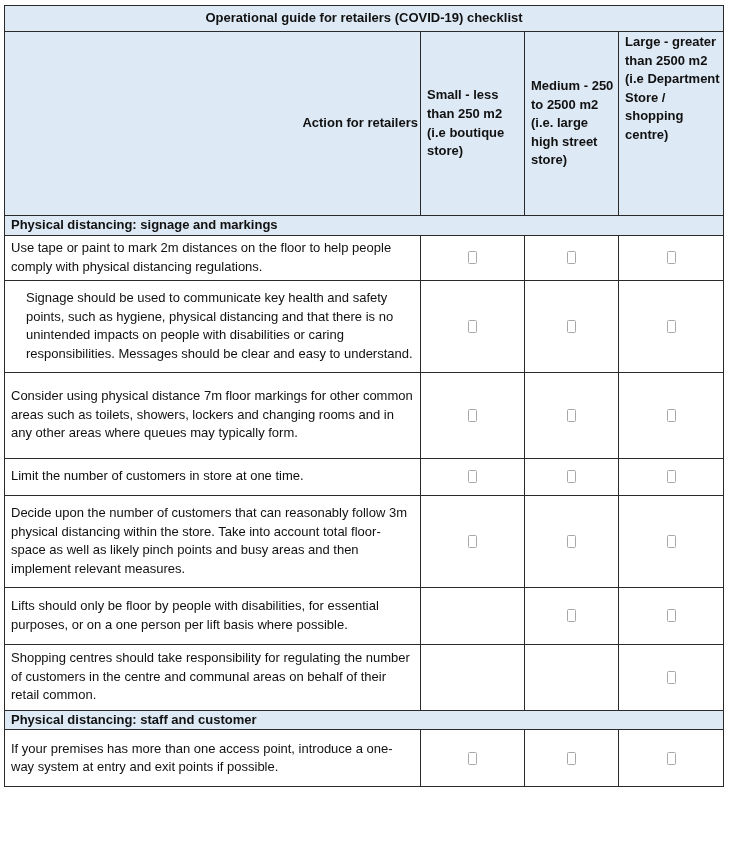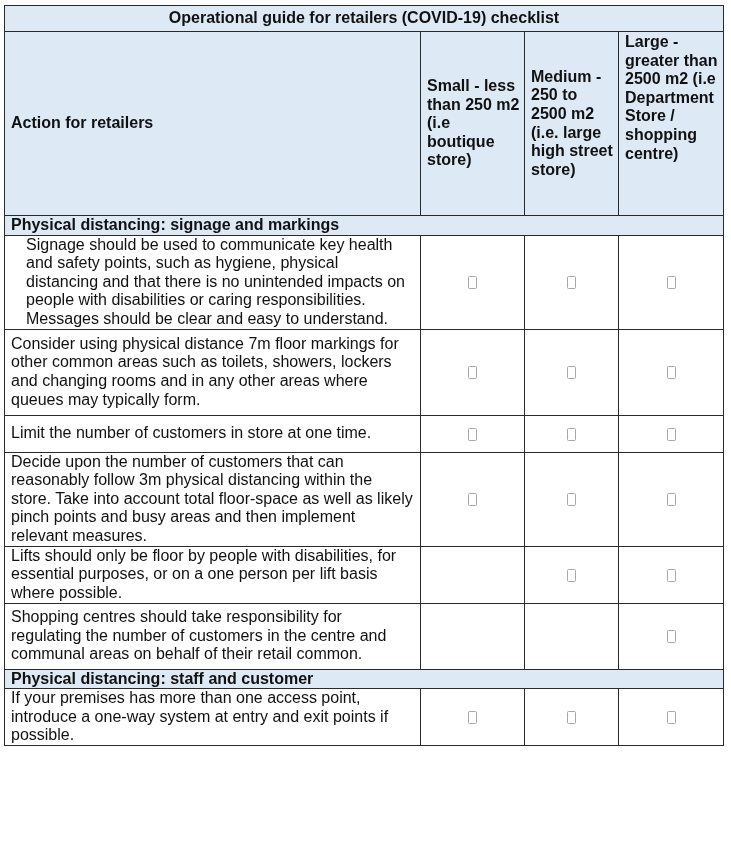--- a/index.html
+++ b/index.html
@@ -14,39 +14,39 @@
       table-layout: fixed;
       width: 719px;
     }
     col.c-action { width: 416px; }
     col.c-small  { width: 104px; }
     col.c-medium { width: 94px; }
     col.c-large  { width: 105px; }
     td, th {
       border: 1.5px solid #2a2a2a;
       padding: 0 6px 0 6px;
-      font-size: 16px;
+      font-size: 13px;
       line-height: 18.6px;
       vertical-align: middle;
     }
     .title-row th {
       background: #dde9f5;
       text-align: center;
       font-weight: bold;
       height: 25px;
       padding: 0;
     }
     .col-header-row th {
       background: #dde9f5;
       font-weight: bold;
       height: 182px;
       padding: 0 2px 0 6px;
       text-align: left;
     }
-    .col-header-row th.action-head { text-align: left; }
+    .col-header-row th.action-head { text-align: right; }
     .col-header-row th.large-head { vertical-align: top; padding-top: 1px; }
     .section-row td {
       background: #dde9f5;
       font-weight: bold;
       height: 18px;
       padding: 0 6px;
     }
     .item-row td.text { text-align: left; }
     .item-row td.box { text-align: center; padding: 0; }
     .checkbox {
@@ -89,20 +89,26 @@
         <th class="large-head">Large - greater than 2500 m2 (i.e Department Store / shopping centre)</th>
       </tr>
     </thead>
     <tbody>
 
 
       <tr class="section-row">
         <td colspan="4">Physical distancing: signage and markings</td>
       </tr>
 
+      <tr class="item-row h-r2">
+        <td class="text">Use tape or paint to mark 2m distances on the floor to help people comply with physical distancing regulations.</td>
+        <td class="box"><span class="checkbox" aria-label="empty-checkbox-icon"></span></td>
+        <td class="box"><span class="checkbox" aria-label="empty-checkbox-icon"></span></td>
+        <td class="box"><span class="checkbox" aria-label="empty-checkbox-icon"></span></td>
+      </tr>
 
       <tr class="item-row h-r3">
         <td class="text">Signage should be used to communicate key health and safety points, such as hygiene, physical distancing and that there is no unintended impacts on people with disabilities or caring responsibilities.  Messages should be clear and easy to understand.</td>
         <td class="box"><span class="checkbox" aria-label="empty-checkbox-icon"></span></td>
         <td class="box"><span class="checkbox" aria-label="empty-checkbox-icon"></span></td>
         <td class="box"><span class="checkbox" aria-label="empty-checkbox-icon"></span></td>
       </tr>
 
       <tr class="item-row h-r4">
         <td class="text">Consider using physical distance 7m floor markings for other common areas such as toilets, showers, lockers and changing rooms and in any other areas where queues may typically form.</td>

